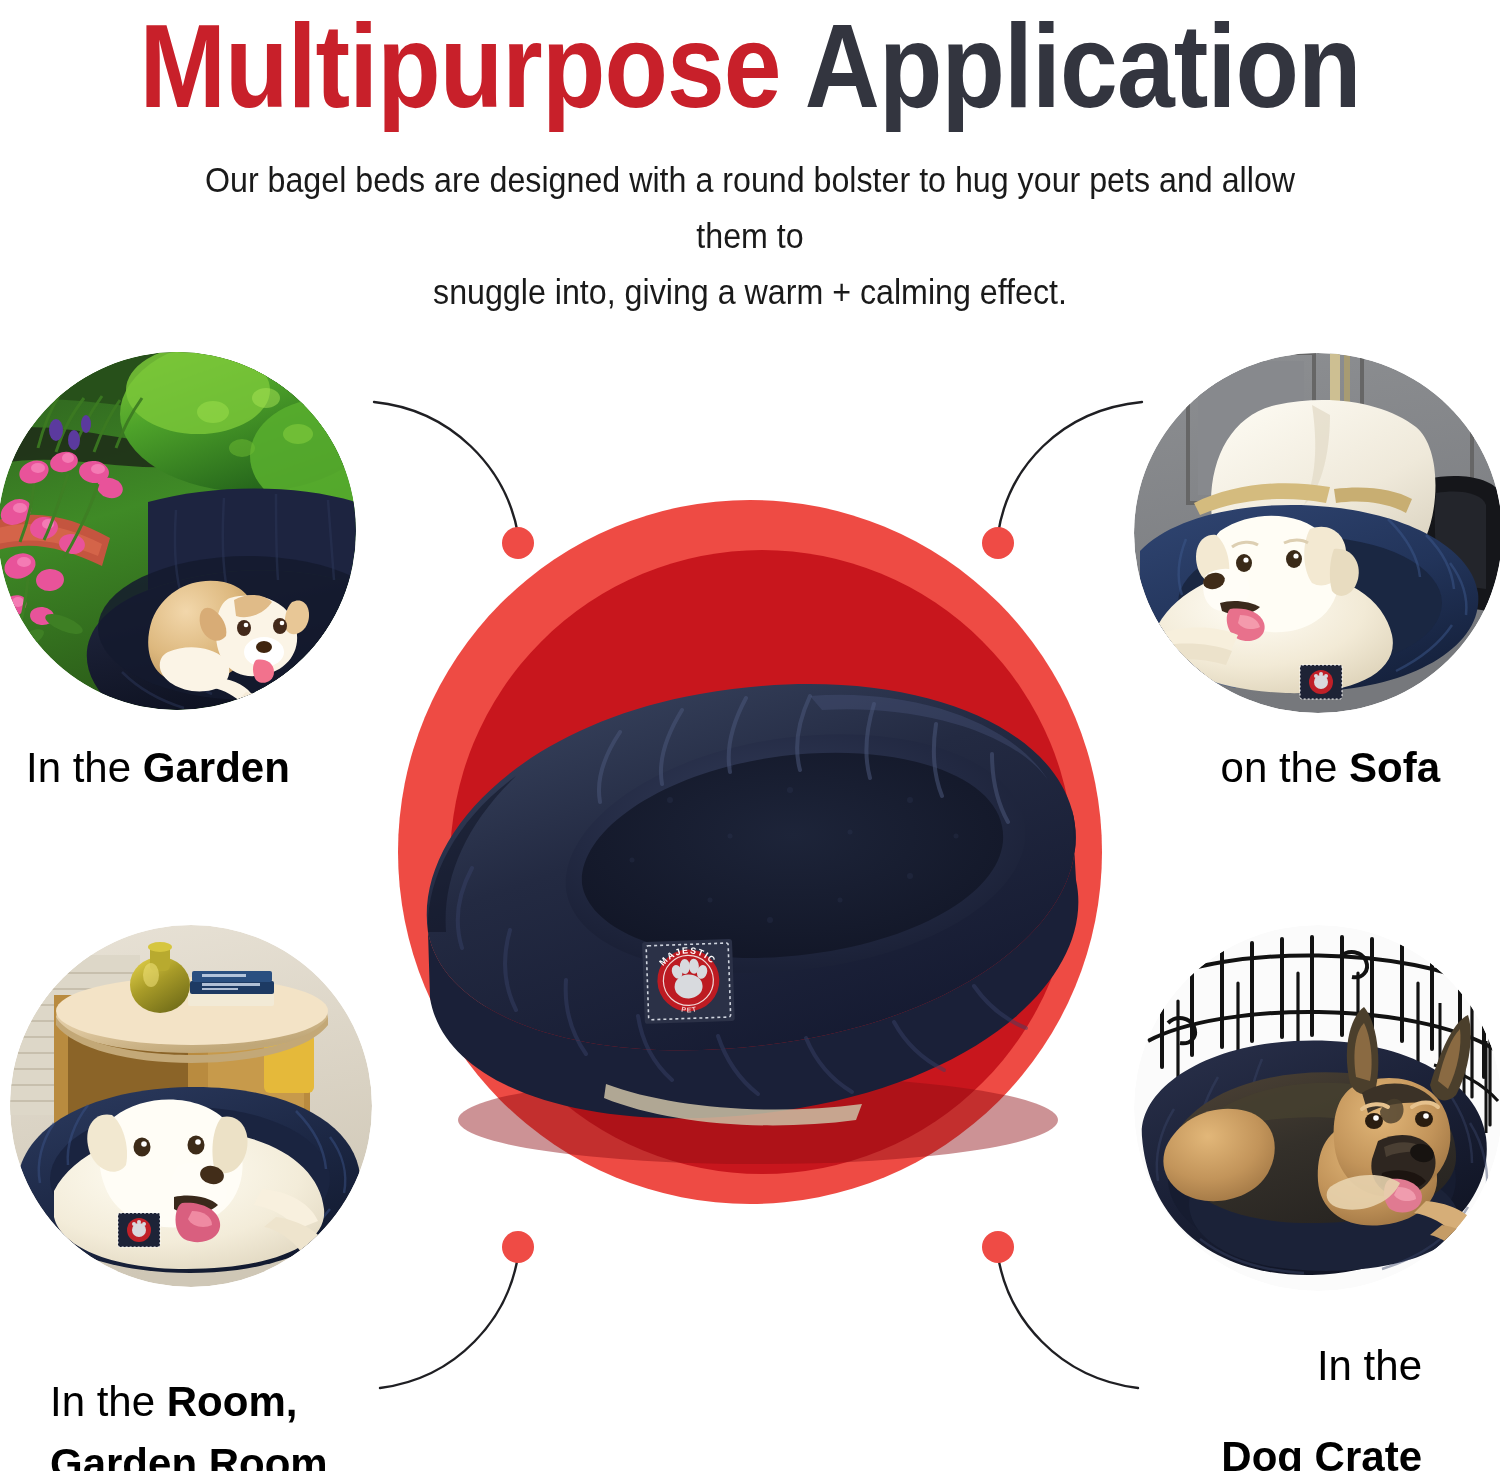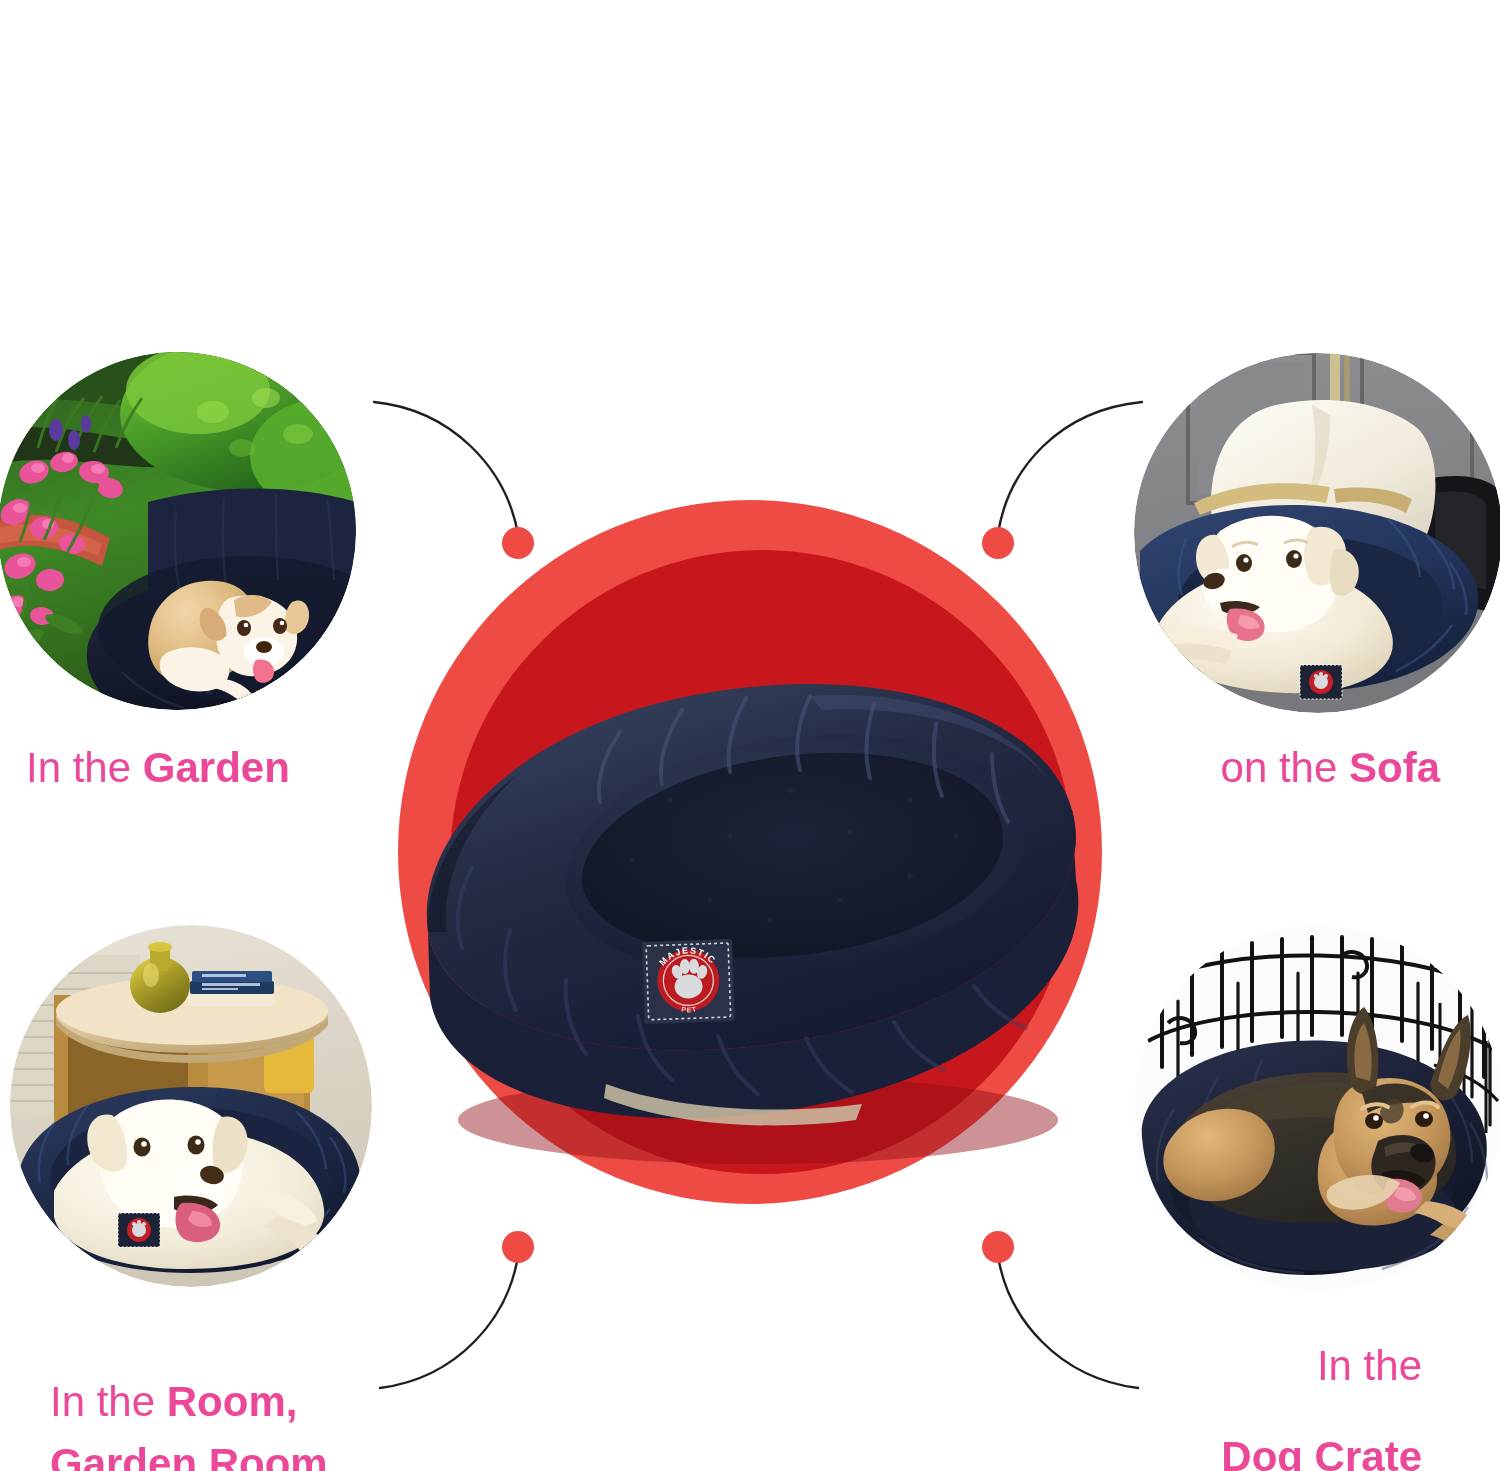--- a/index.html
+++ b/index.html
@@ -69,21 +69,21 @@
   #circle-sofa   { left: 1134px; top: 353px;  width: 368px; height: 360px; }
   #circle-room   { left: 10px;  top: 925px;  width: 362px; height: 362px; }
   #circle-crate  { left: 1134px; top: 925px;  width: 368px; height: 366px; }
 
   
   .label {
     position: absolute;
     font-family: "Liberation Sans", sans-serif;
     font-size: 42px;
     line-height: 62px;
-    color: #ec4899;
+    color: #000000;
     font-weight: normal;
     white-space: nowrap;
   }
   .label b { font-weight: bold; }
 
   #label-garden { left: 26px;  top: 737px; }
   #label-sofa   { right: 60px; top: 737px; }
   #label-room   { left: 50px;  top: 1335px; margin-top: 36px; }
   #label-crate  { right: 78px; top: 1335px; text-align: right; }
   #label-room .l2 { display: block; }
@@ -106,20 +106,28 @@
     width: 1500px;
     height: 1471px;
     pointer-events: none;
   }
 </style>
 </head>
 <body>
 
 <div id="page">
 
+  <div id="header">
+    <h1 id="title"><span class="t-red">Multipurpose</span><span class="t-dark"> Application</span></h1>
+    <p id="subtitle">
+      <span>Our bagel beds are designed with a round bolster to hug your pets and allow them to</span>
+      <br>
+      <span>snuggle into, giving a warm + calming effect.</span>
+    </p>
+  </div>
 
   <div class="photo-circle" id="circle-garden">
     <svg width="358" height="358" viewBox="0 0 358 358">
       <defs>
         <clipPath id="clipG">
             <circle cx="179" cy="179" r="179"></circle>
           </clipPath>
         <linearGradient id="gGrass" x1="0" y1="0" x2="0.3" y2="1">
           <stop offset="0%" stop-color="#2c5c1e"></stop>
           <stop offset="50%" stop-color="#3f8a26"></stop>

